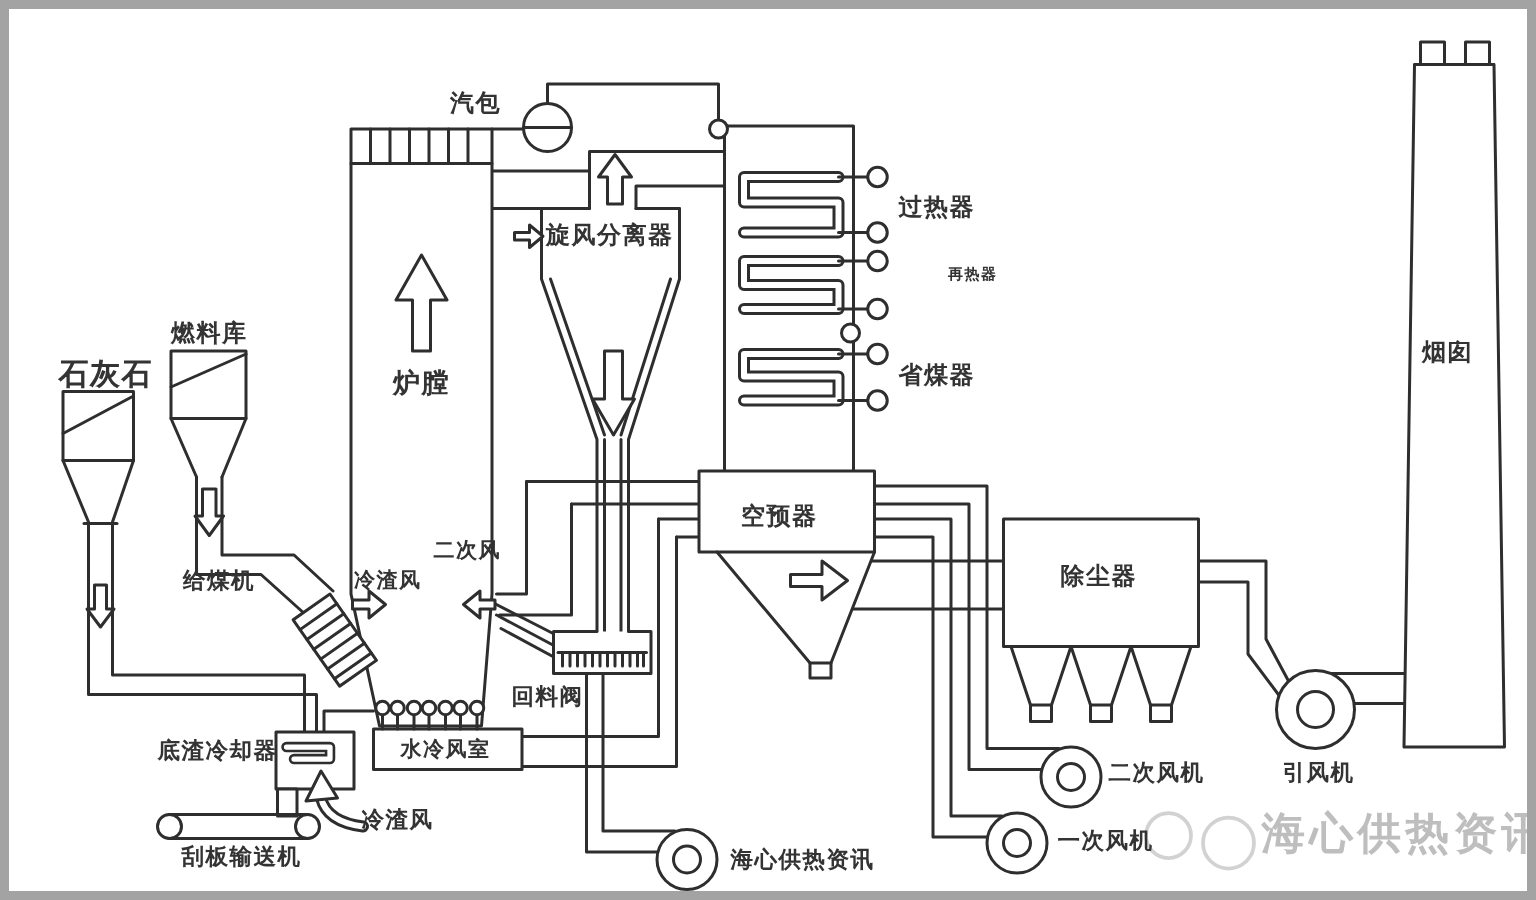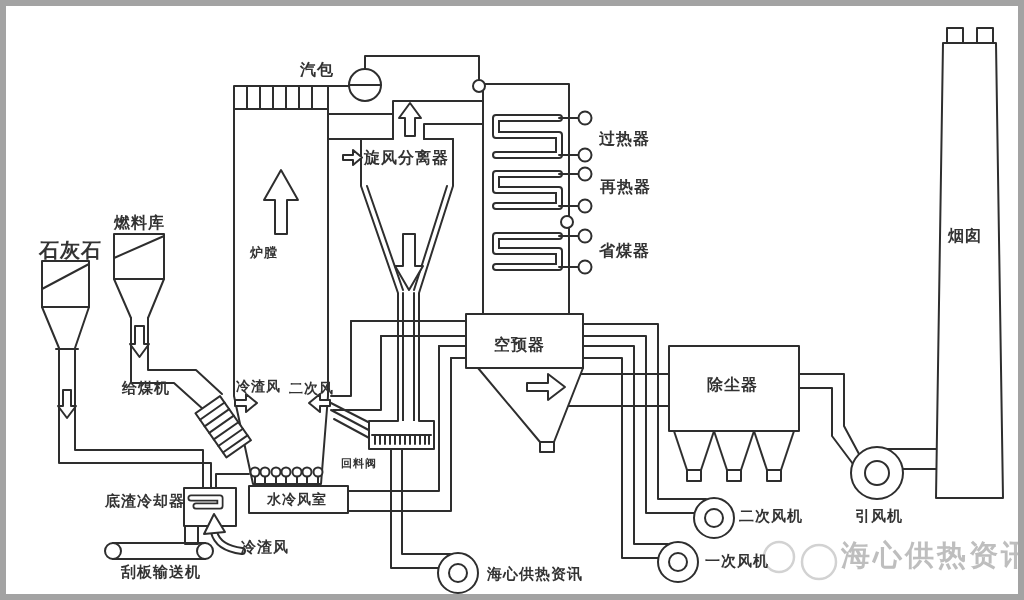--- a/index.html
+++ b/index.html
@@ -265,29 +265,29 @@
 
   <g stroke="#b5b5b5" opacity="0.6" stroke-width="2.5">
     <circle cx="773" cy="551" r="15"></circle>
         <circle cx="813" cy="556" r="17"></circle>
   </g>
 </svg>
 
 <div class="lbl" style="left:294px;top:55px;font-size:16px">汽包</div>
 <div class="lbl" style="left:358px;top:143px;font-size:16px">旋风分离器</div>
 <div class="lbl" style="left:593px;top:124px;font-size:16px">过热器</div>
-<div class="lbl" style="left:594px;top:172px;font-size:16px">再热器</div>
+<div class="lbl" style="left:626px;top:172px;font-size:10px">再热器</div>
 <div class="lbl" style="left:593px;top:236px;font-size:16px">省煤器</div>
-<div class="lbl" style="left:244px;top:240px;font-size:13px">炉膛</div>
+<div class="lbl" style="left:256px;top:240px;font-size:18px">炉膛</div>
 <div class="lbl" style="left:33px;top:233px;font-size:20px">石灰石</div>
 <div class="lbl" style="left:108px;top:208px;font-size:16px">燃料库</div>
 <div class="lbl" style="left:116px;top:374px;font-size:15px">给煤机</div>
 <div class="lbl" style="left:230px;top:373px;font-size:14px">冷渣风</div>
-<div class="lbl" style="left:283px;top:375px;font-size:14px">二次风</div>
-<div class="lbl" style="left:335px;top:451px;font-size:11px">回料阀</div>
+<div class="lbl" style="left:283px;top:353px;font-size:14px">二次风</div>
+<div class="lbl" style="left:335px;top:451px;font-size:15px">回料阀</div>
 <div class="lbl" style="left:261px;top:486px;font-size:14px">水冷风室</div>
 <div class="lbl" style="left:99px;top:487px;font-size:15px">底渣冷却器</div>
 <div class="lbl" style="left:115px;top:558px;font-size:15px">刮板输送机</div>
 <div class="lbl" style="left:235px;top:533px;font-size:15px">冷渣风</div>
 <div class="lbl" style="left:488px;top:330px;font-size:16px">空预器</div>
 <div class="lbl" style="left:701px;top:370px;font-size:16px">除尘器</div>
 <div class="lbl" style="left:481px;top:560px;font-size:15px">海心供热资讯</div>
 <div class="lbl" style="left:699px;top:547px;font-size:15px">一次风机</div>
 <div class="lbl" style="left:733px;top:502px;font-size:15px">二次风机</div>
 <div class="lbl" style="left:849px;top:502px;font-size:15px">引风机</div>

